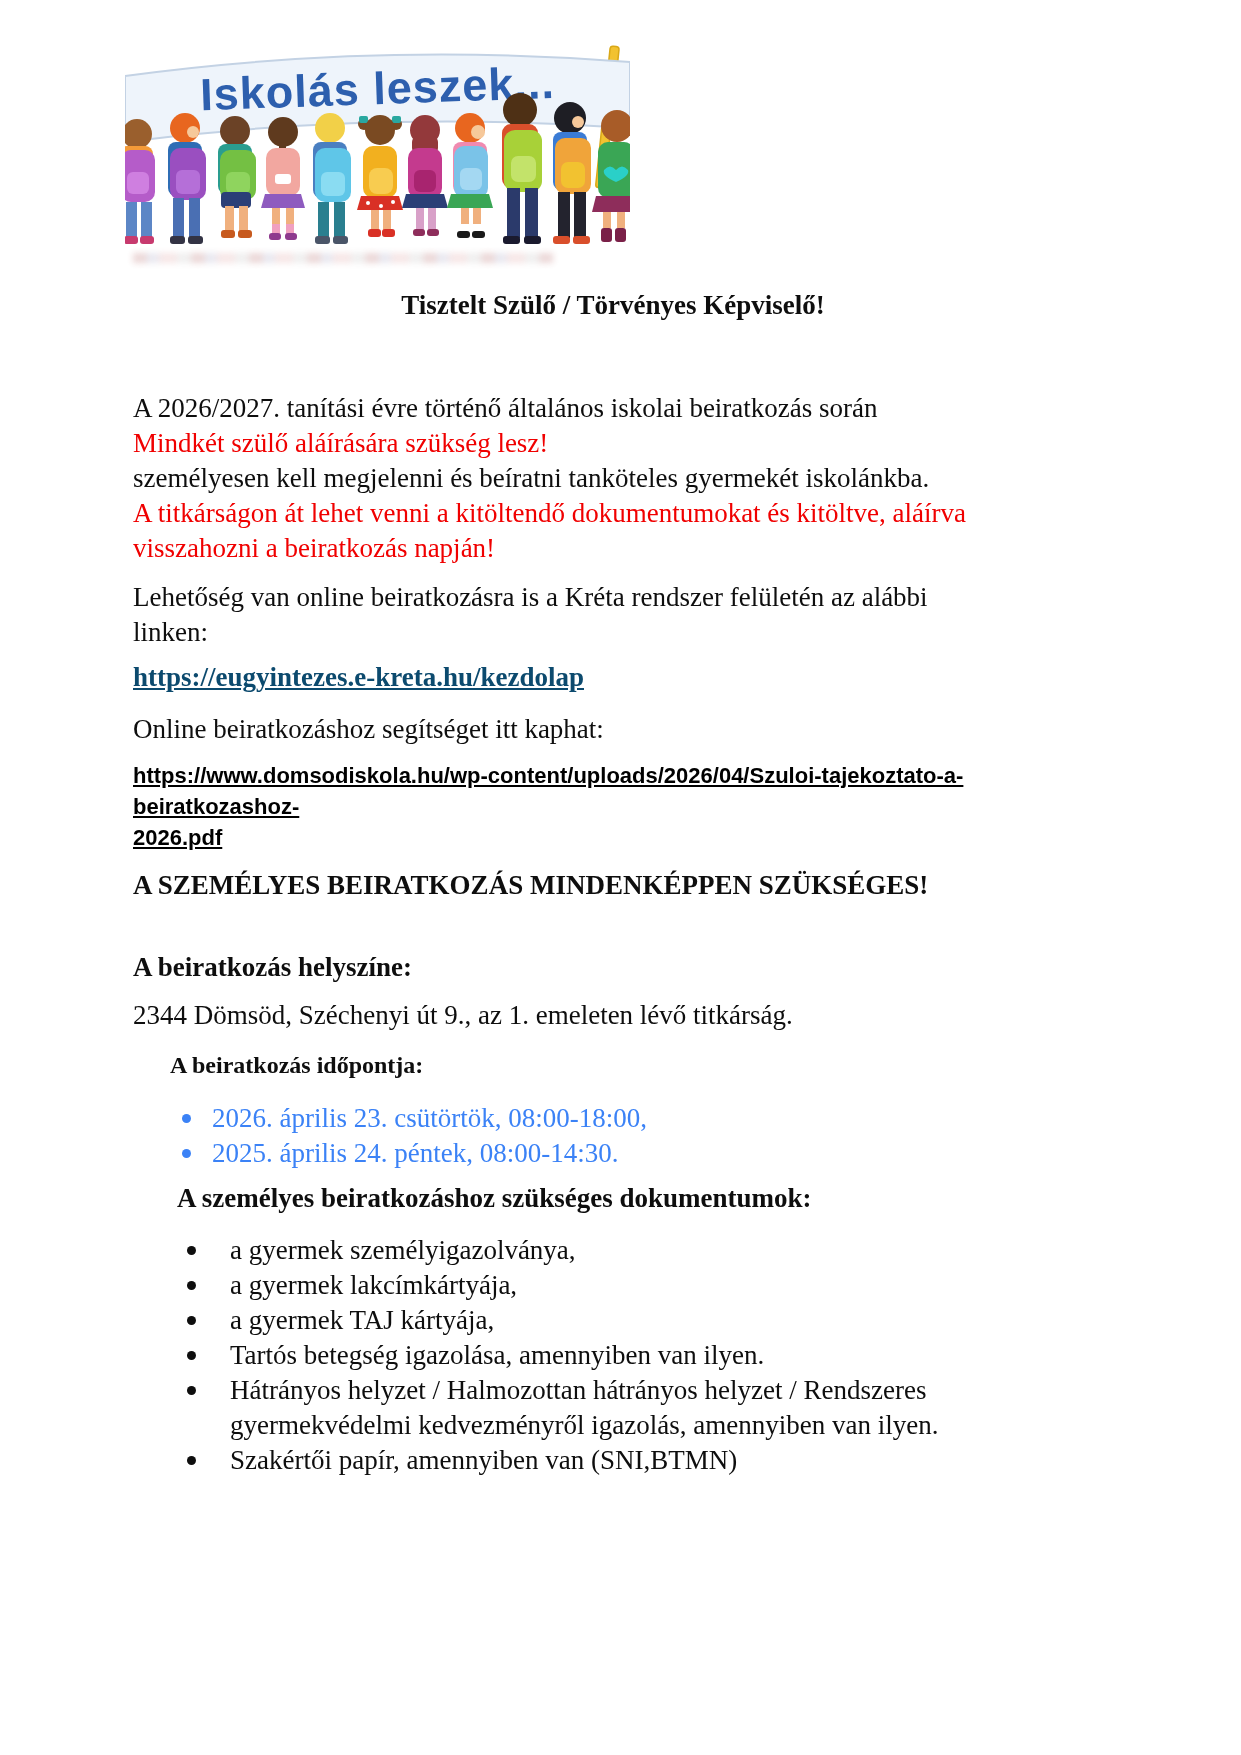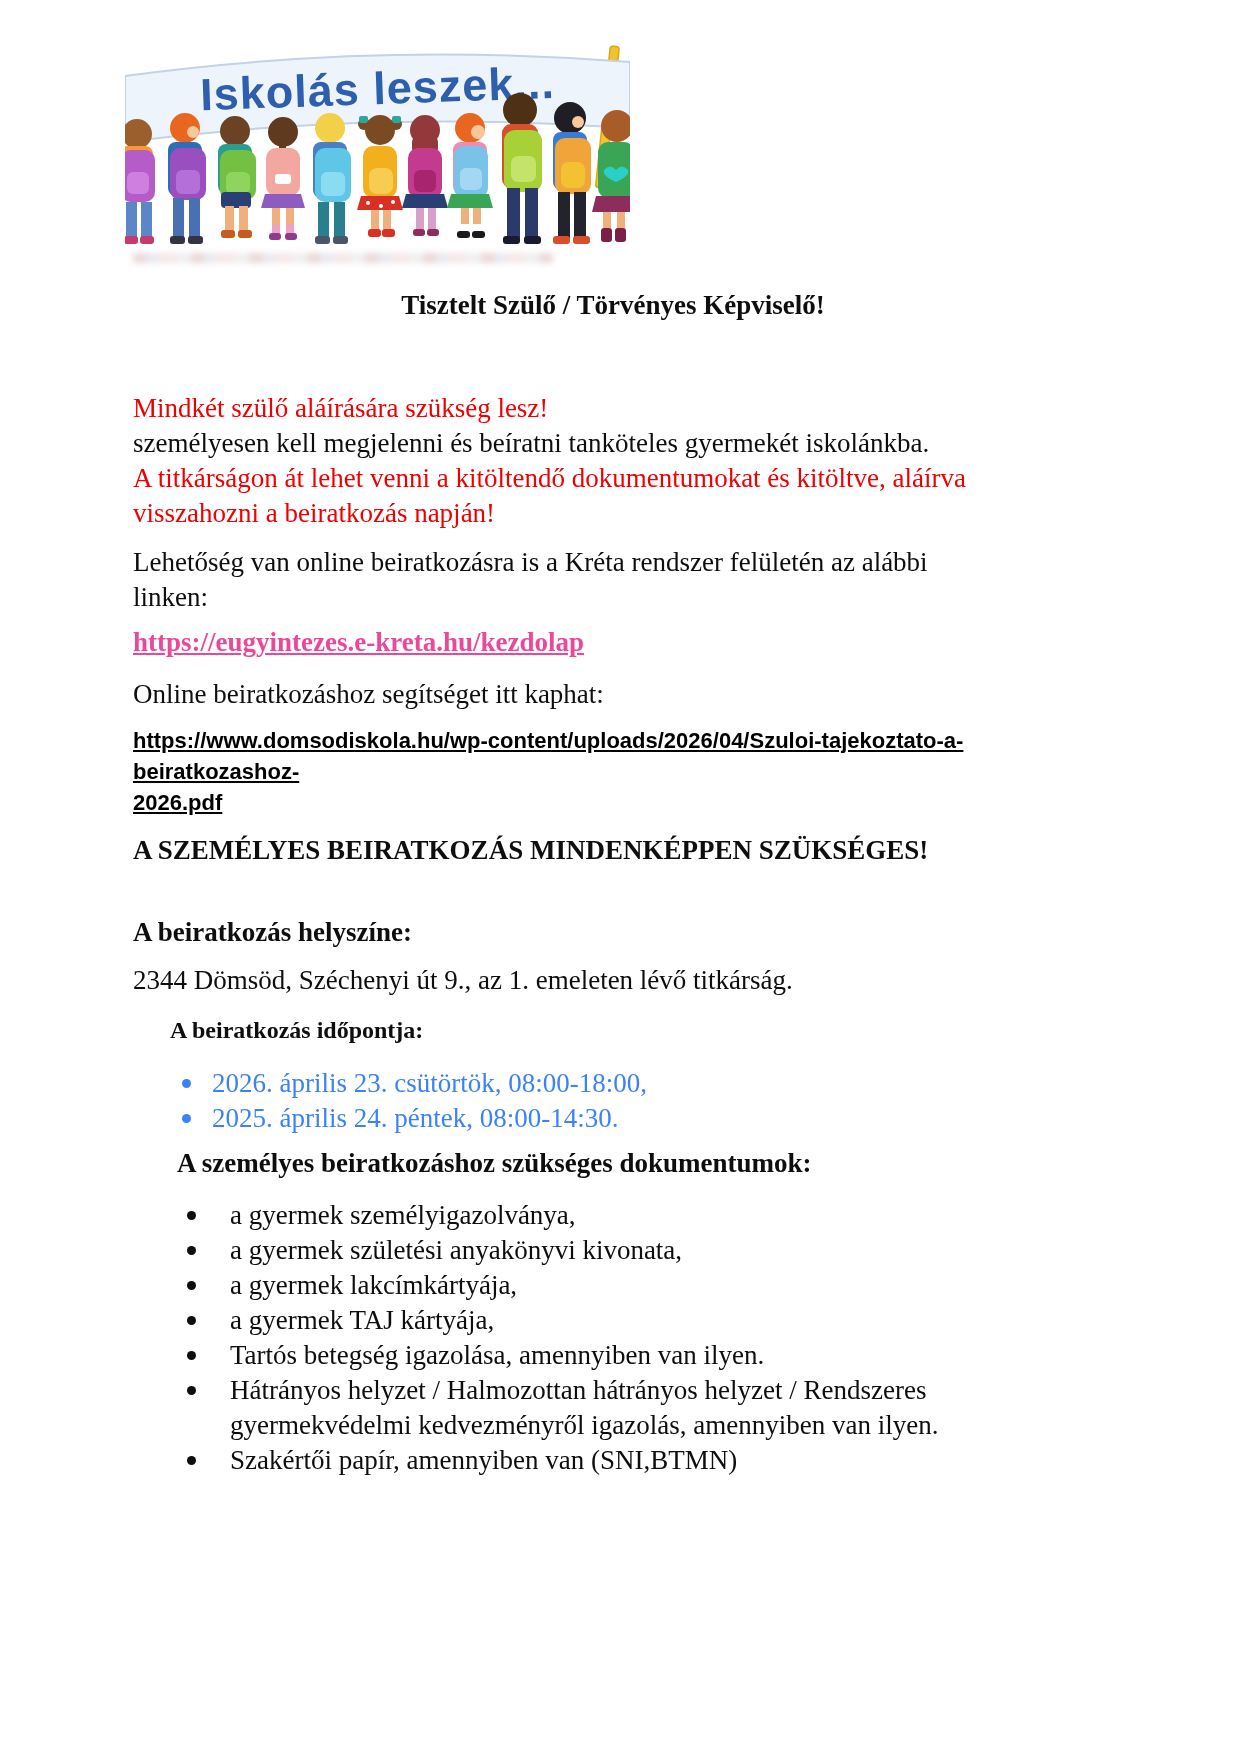--- a/index.html
+++ b/index.html
@@ -16,21 +16,21 @@
 
   h1,h2,p,ul{margin:0;padding:0;}
   .line{display:block;}
   .title{margin-top:288px;text-align:center;font-weight:bold;font-size:27px;}
 
   .intro{margin-top:68px;}
   .red{color:#f00000;}
   .secretariat{color:#f00000;}
   .online-info{margin-top:14px;}
   .kreta-link-p{margin-top:10px;}
-  a.biglink{color:#ec4899;font-weight:bold;text-decoration:underline;}
+  a.biglink{color:#0c4a6e;font-weight:bold;text-decoration:underline;}
   .help-text{margin-top:17px;}
   .help-link-p{margin-top:13px;font-family:"Liberation Sans", sans-serif;font-size:22px;line-height:31px;}
   a.smalllink{color:#000000;text-decoration:underline;font-weight:bold;}
   .emphasis{margin-top:15px;font-weight:bold;font-size:27px;}
 
   .location-heading{margin-top:47px;font-size:27px;font-weight:bold;}
   .location-value{margin-top:13px;}
   .schedule-heading{margin-top:15px;font-size:24px;font-weight:bold;margin-left:37px;}
 
   ul.schedule{margin-top:18px;list-style:none;color:#3b82f6;}
@@ -180,20 +180,21 @@
         <rect x="490" y="192" width="11" height="14" rx="3" fill="#7a2048"></rect>
     </g>
   </svg>
   <div class="smudge"></div>
 
   <div class="content">
 
     <h1 class="title">Tisztelt Szülő / Törvényes Képviselő!</h1>
 
     <p class="intro">
+      <span class="line">A 2026/2027. tanítási évre történő általános iskolai beiratkozás során</span>
       <span class="line red">Mindkét szülő aláírására szükség lesz!</span>
       <span class="line">személyesen kell megjelenni és beíratni tanköteles gyermekét iskolánkba.</span>
     </p>
 
     <p class="secretariat">
       <span class="line">A titkárságon át lehet venni a kitöltendő dokumentumokat és kitöltve, aláírva</span>
       <span class="line">visszahozni a beiratkozás napján!</span>
     </p>
 
     <p class="online-info">
@@ -221,21 +222,20 @@
 
     <h2 class="schedule-heading">A beiratkozás időpontja:</h2>
     <ul class="schedule">
       <li>2026. április 23. csütörtök, 08:00-18:00,</li>
       <li>2025. április 24. péntek, 08:00-14:30.</li>
     </ul>
 
     <h2 class="documents-heading">A személyes beiratkozáshoz szükséges dokumentumok:</h2>
     <ul class="documents">
       <li>a gyermek személyigazolványa,</li>
-      <li>a gyermek születési anyakönyvi kivonata,</li>
       <li>a gyermek lakcímkártyája,</li>
       <li>a gyermek TAJ kártyája,</li>
       <li>Tartós betegség igazolása, amennyiben van ilyen.</li>
       <li>Hátrányos helyzet / Halmozottan hátrányos helyzet / Rendszeres gyermekvédelmi kedvezményről igazolás, amennyiben van ilyen.</li>
       <li>Szakértői papír, amennyiben van (SNI,BTMN)</li>
     </ul>
 
   </div>
 </div>
 

